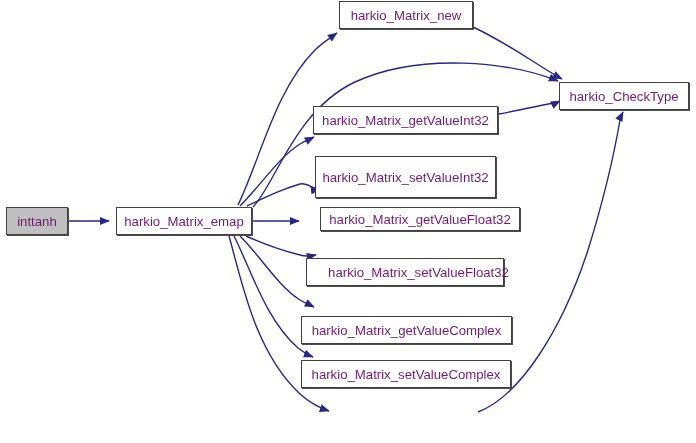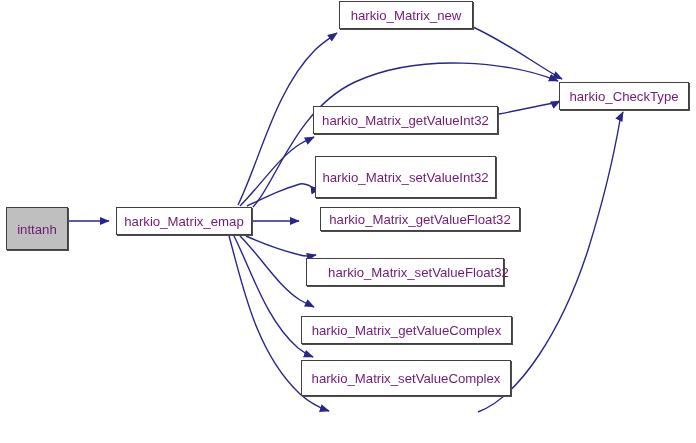--- a/index.html
+++ b/index.html
@@ -79,21 +79,21 @@
       <path d="M229,236 C242,282 255,352 300,394 C310,403 320,408 329,411"></path>
 
       <path d="M473,27 C505,42 530,60 555,75 C558,77 560,78 562,79"></path>
 
       <path d="M499,114 C520,110 538,106 553,103 C556,102 558,102 560,101"></path>
 
       <path d="M478,412 C520,396 562,330 588,250 C602,205 614,155 620,120 C621,116 622,114 623,112"></path>
     </g>
   </svg>
 
-  <div class="node current" style="left:6px; top:207px; width:62px; height:43px;">
+  <div class="node current" style="left:6px; top:207px; width:62px; height:28px;">
     <span>inttanh</span>
   </div>
 
   <div class="node" style="left:116px; top:207px; width:136px; height:28px;">
     <span>harkio_Matrix_emap</span>
   </div>
 
   <div class="node" style="left:339px; top:1px; width:134px; height:28px;">
     <span>harkio_Matrix_new</span>
   </div>
@@ -115,18 +115,18 @@
   </div>
 
   <div class="node" style="left:306px; top:258px; width:198px; height:28px;padding-left:27px;">
     <span>harkio_Matrix_setValueFloat32</span>
   </div>
 
   <div class="node" style="left:301px; top:316px; width:211px; height:28px;align-items:center;">
     <span>harkio_Matrix_getValueComplex</span>
   </div>
 
-  <div class="node" style="left:301px; top:360px; width:210px; height:36px;">
+  <div class="node" style="left:301px; top:360px; width:210px; height:28px;">
     <span>harkio_Matrix_setValueComplex</span>
   </div>
 
 
 </div>
 
 </body></html>

